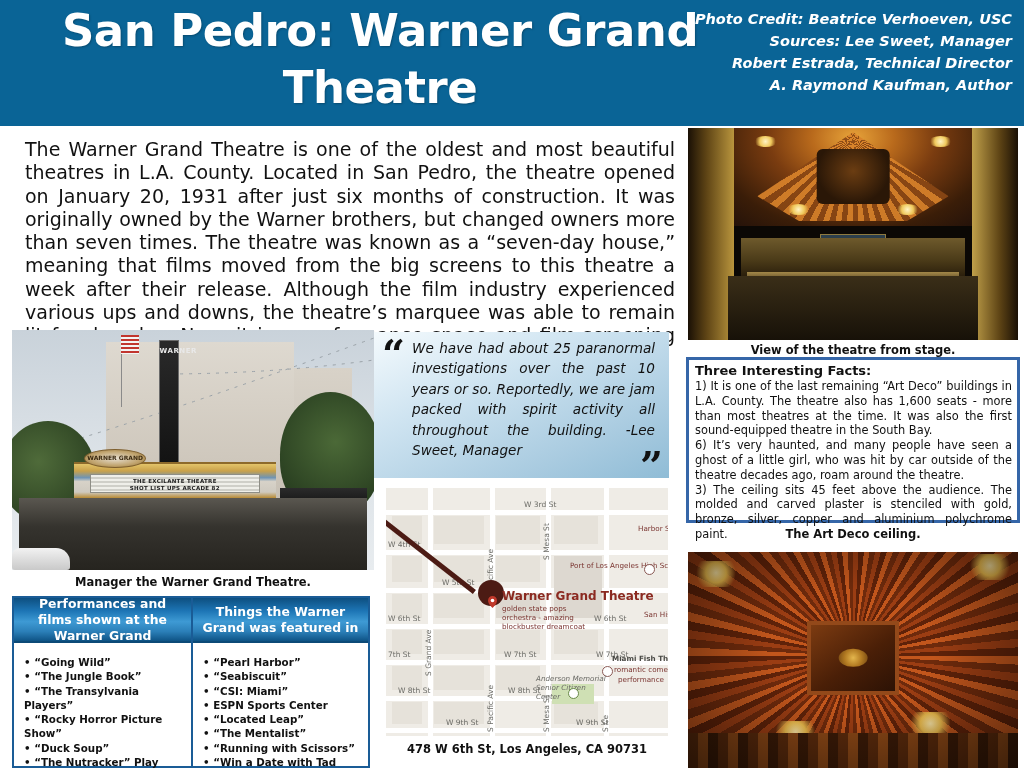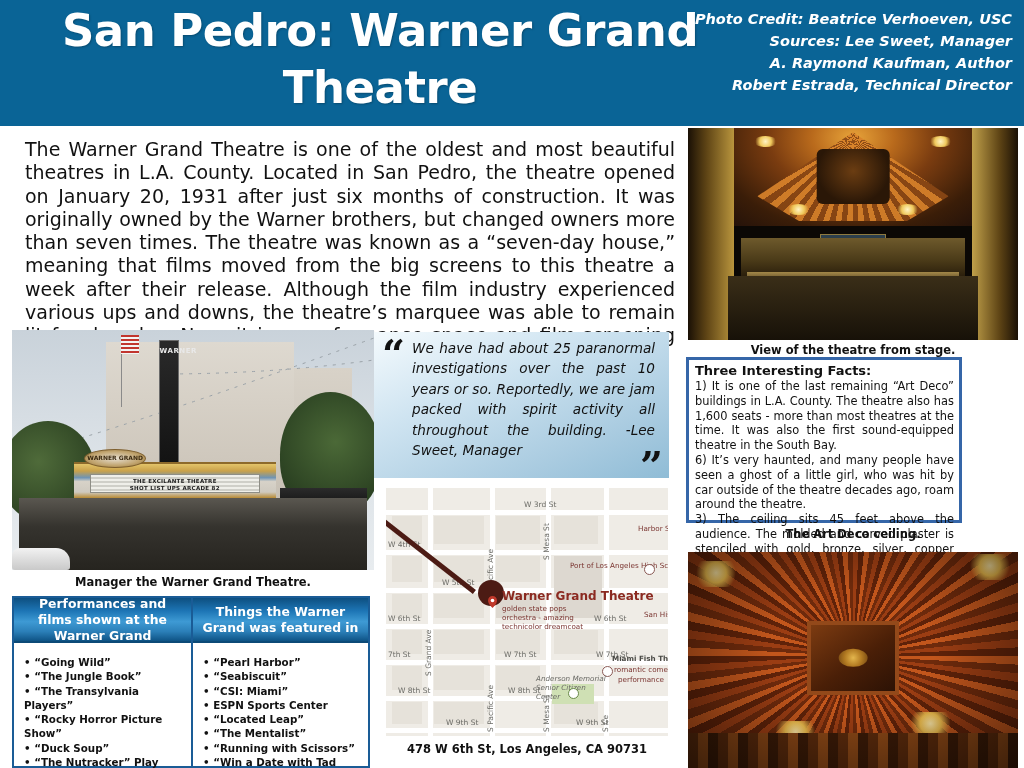--- a/index.html
+++ b/index.html
@@ -176,21 +176,21 @@
     font-size: 40px; line-height: 40px; color:#111;
   }
   .q-close {
     position:absolute; right:6px; bottom:-8px;
     font-family:"DejaVu Serif", serif; font-weight:bold;
     font-size: 40px; line-height: 40px; color:#111;
   }
 
   
   .facts-box {
-    position: absolute; left: 686px; top: 357px; width: 276px; height: 166px;
+    position: absolute; left: 686px; top: 357px; width: 334px; height: 166px;
     border: 3px solid #3566A8; background: #ffffff;
     padding: 3px 5px 2px 6px;
   }
   .facts-title {
     font-family:"DejaVu Sans", sans-serif;
     font-size: 13px; font-weight: bold; color:#111; line-height:16px;
   }
   .facts-body {
     font-family:"DejaVu Sans", sans-serif;
     font-size: 11.4px; line-height: 14.8px; color:#111; text-align: justify;
@@ -250,22 +250,22 @@
 </head>
 <body>
 
 <div class="poster">
 
   <div class="header">
     <div class="title">San Pedro: Warner Grand Theatre</div>
     <div class="credits">
       <div>Photo Credit: Beatrice Verhoeven, USC</div>
       <div>Sources: Lee Sweet, Manager</div>
+      <div>Robert Estrada, Technical Director</div>
       <div>A. Raymond Kaufman, Author</div>
-      <div>Robert Estrada, Technical Director</div>
     </div>
   </div>
 
   <div class="intro">The Warner Grand Theatre is one of the oldest and most beautiful theatres in L.A. County. Located in San Pedro, the theatre opened on January 20, 1931 after just six months of construction. It was originally owned by the Warner brothers, but changed owners more than seven times. The theatre was known as a “seven-day house,” meaning that films moved from the big screens to this theatre a week after their release. Although the film industry experienced various ups and downs, the theatre’s marquee was able to remain lit for decades. Now, it is a performance space and film-screening venue, and it’s often used as a film set in blockbuster movies.</div>
 
   <div class="photo" id="photo-interior">
     <div class="int-ceiling"></div>
     <div class="int-sunburst"></div>
     <div class="int-medallion"></div>
     <div class="int-lamp" style="left:20%;top:4%;"></div>
@@ -431,21 +431,21 @@
     <div class="map-dot" style="left:92px;top:92px;"></div>
     <svg class="map-pin" style="left:102px;top:108px;" viewBox="0 0 9 12">
       <path d="M4.5 0 C7 0 9 2 9 4.5 C9 8 4.5 12 4.5 12 C4.5 12 0 8 0 4.5 C0 2 2 0 4.5 0 Z" fill="#c0392b"></path>
       <circle cx="4.5" cy="4.5" r="1.8" fill="#ffffff"></circle>
     </svg>
     <div class="map-poi" style="left:116px;top:104px;">
       <b>Warner Grand Theatre</b>
     </div>
     <div class="map-poi" style="left:116px;top:116px;">golden state pops</div>
     <div class="map-poi" style="left:116px;top:125px;">orchestra - amazing</div>
-    <div class="map-poi" style="left:116px;top:134px;">technicolor dreamcoat</div>
+    <div class="map-poi" style="left:116px;top:134px;">blockbuster dreamcoat</div>
   </div>
   <div class="map-caption">478 W 6th St, Los Angeles, CA 90731</div>
 
   <div class="tables">
     <div class="tbl-col">
       <div class="tbl-head">Performances and films shown at the Warner Grand</div>
       <div class="tbl-body">
         <div>• “Going Wild”</div>
         <div>• “The Jungle Book”</div>
         <div>• “The Transylvania Players”</div>

